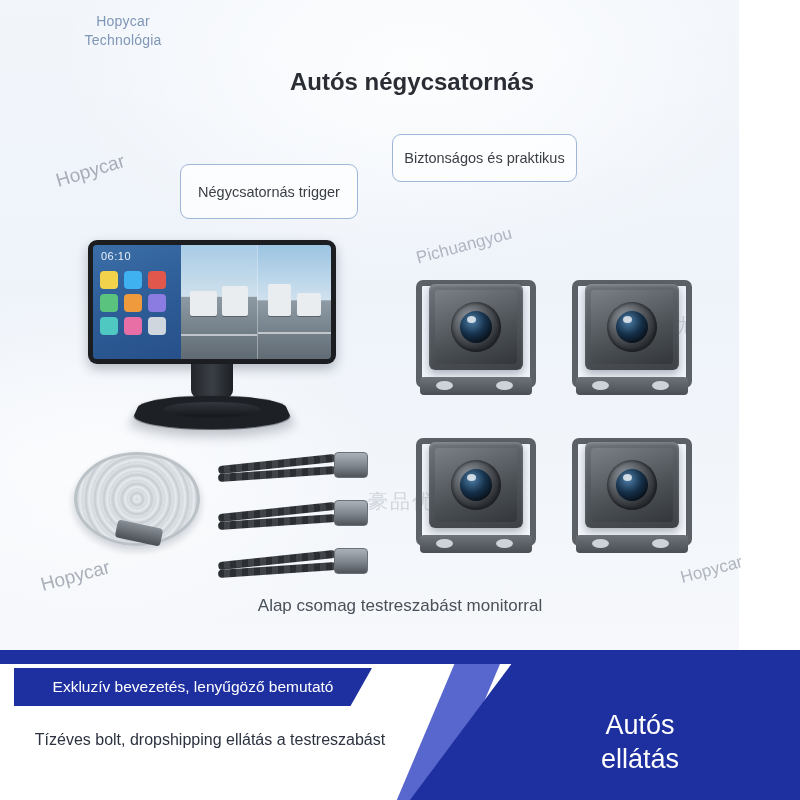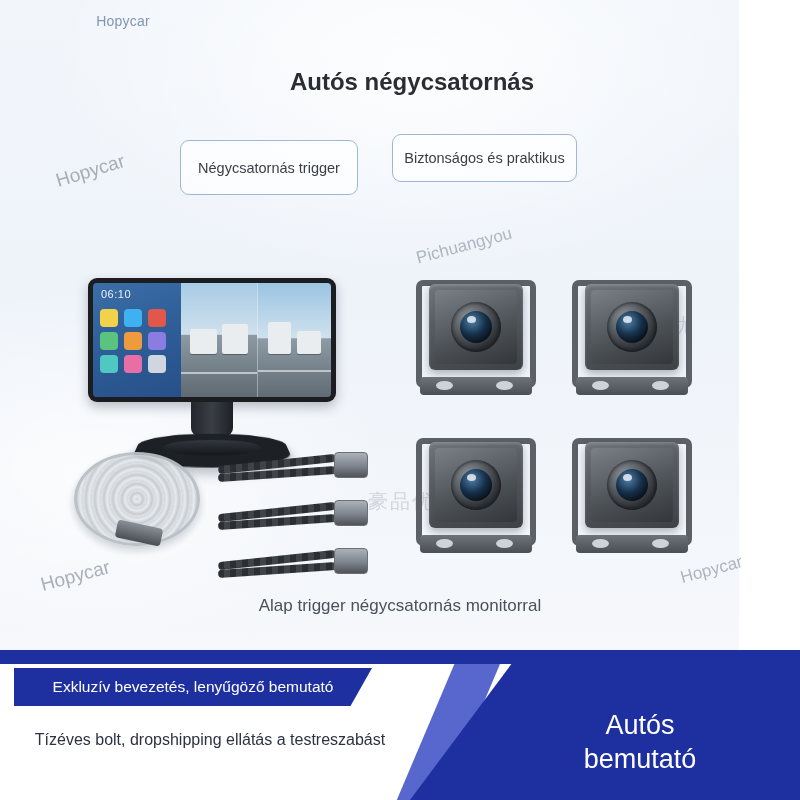--- a/index.html
+++ b/index.html
@@ -70,21 +70,21 @@
     color: #3a3f46;
     font-size: 14.5px;
     line-height: 20px;
     display: flex;
     align-items: center;
     justify-content: center;
     text-align: center;
     box-sizing: border-box;
     padding: 4px 10px;
   }
-  #tag-1 { left: 180px; top: 140px; width: 178px; height: 55px; text-align: right; }
+  #tag-1 { left: 180px; top: 164px; width: 178px; height: 55px; text-align: right; }
   #tag-2 { left: 392px; top: 134px; width: 185px; height: 48px; }
 
   
   .wm {
     position: absolute;
     color: rgba(120,130,145,0.45);
     font-size: 17px;
     white-space: nowrap;
     user-select: none;
     pointer-events: none;
@@ -100,21 +100,21 @@
     position: absolute;
     left: 0;
     top: 596px;
     width: 800px;
     text-align: center;
     color: #4a5159;
     font-size: 17px;
   }
 
   
-  .monitor-wrap { position: absolute; left: 88px; top: 240px; width: 250px; height: 185px; margin-top: 38px; }
+  .monitor-wrap { position: absolute; left: 88px; top: 240px; width: 250px; height: 185px; }
   .monitor-body {
     position: absolute; left: 0; top: 0;
     width: 248px; height: 124px;
     background: #1b1d21;
     border-radius: 9px;
     box-shadow: 0 5px 12px rgba(20,30,50,0.28);
     padding: 5px;
     box-sizing: border-box;
   }
   .monitor-screen {
@@ -355,20 +355,21 @@
 </head>
 <body>
 
 <div id="page">
 
   <div class="product-panel">
     <div class="panel-sheen"></div>
 
     <div class="brand-logo">
       <div>Hopycar</div>
+      <div>Technológia</div>
     </div>
 
     <div class="headline">
       <span>Autós négycsatornás</span>
     </div>
 
     <div class="tag-box" id="tag-1">Négycsatornás trigger</div>
     <div class="tag-box" id="tag-2">Biztonságos és praktikus</div>
 
     <div class="wm" id="wm-1">Hopycar</div>
@@ -477,28 +478,28 @@
       <div class="cable-line"></div>
       <div class="cable-line b"></div>
       <div class="cable-conn"></div>
     </div>
     <div class="cable" style="left:218px;top:540px">
       <div class="cable-line"></div>
       <div class="cable-line b"></div>
       <div class="cable-conn"></div>
     </div>
 
-    <div class="caption">Alap trigger négycsatornás monitorral</div>
+    <div class="caption">Alap csomag testreszabást monitorral</div>
   </div>
 
   <div class="bottom-band">
     <div class="band-bar"></div>
     <div class="ribbon">Exkluzív bevezetés, lenyűgöző bemutató</div>
     <div class="bottom-text">Tízéves bolt, dropshipping ellátás a testreszabást</div>
     <div class="blue-wedge-light"></div>
     <div class="blue-wedge"></div>
     <div class="wedge-title">
       <span>Autós</span>
-      <span>bemutató</span>
+      <span>ellátás</span>
     </div>
   </div>
 
 </div>
 
 </body></html>

